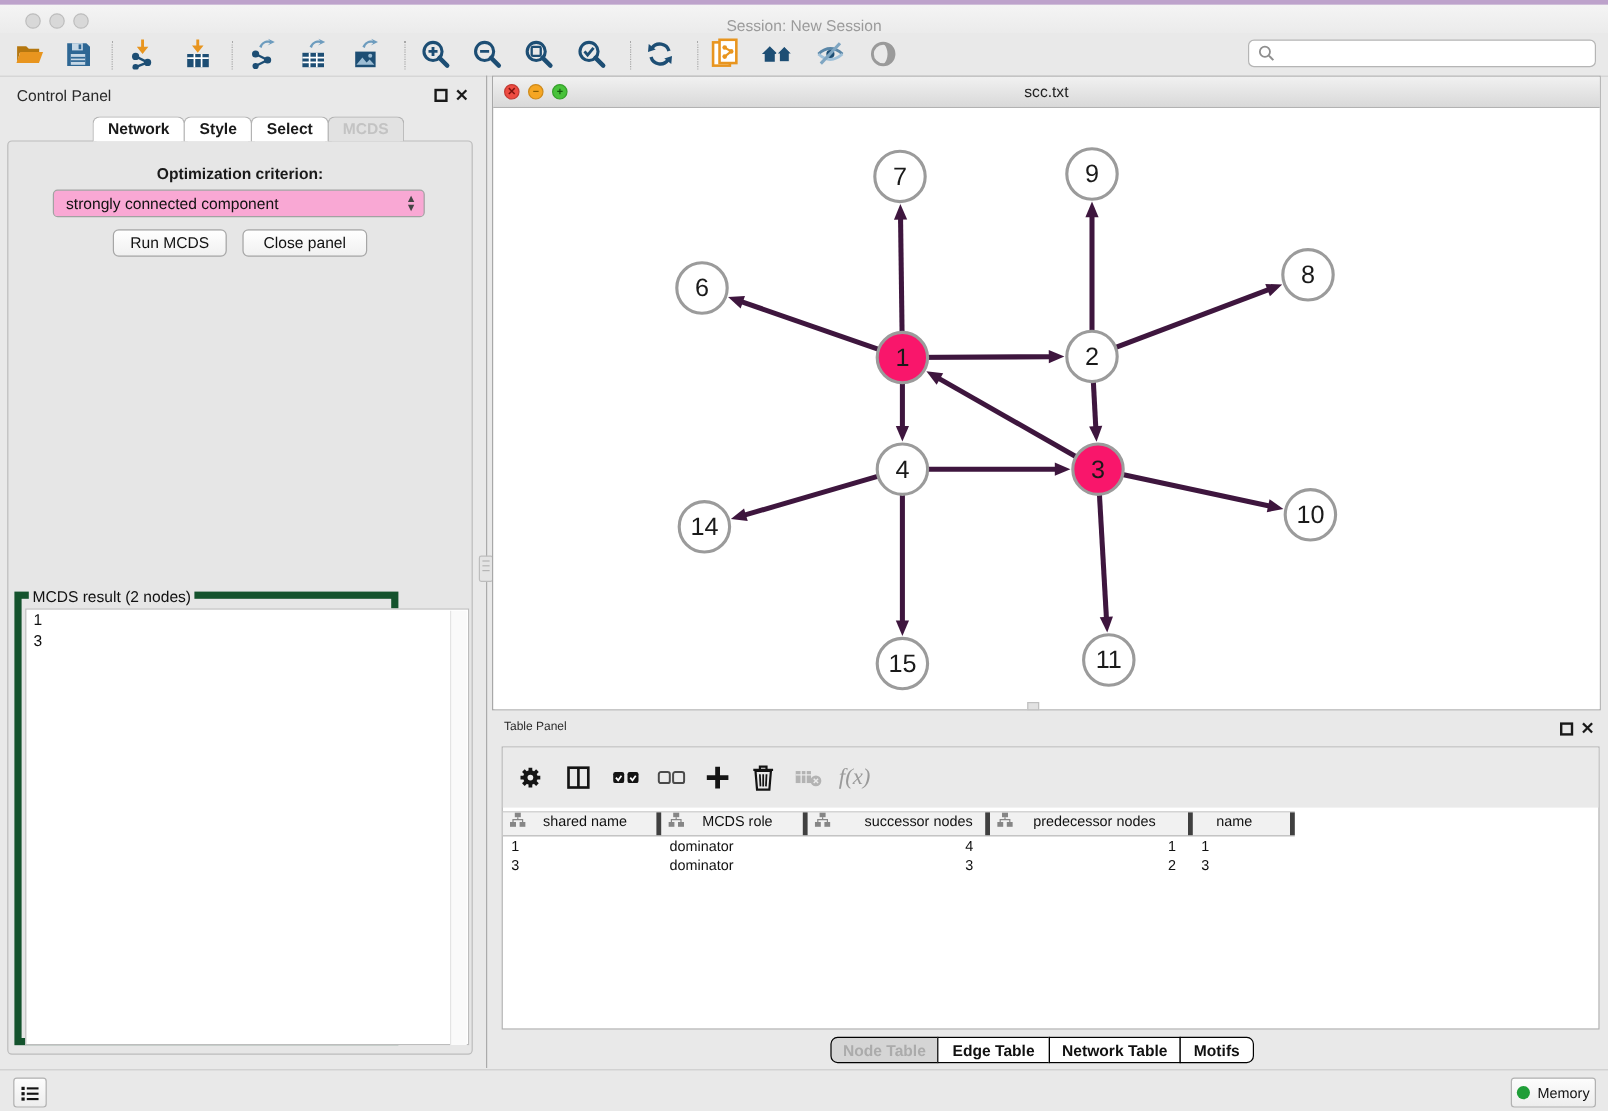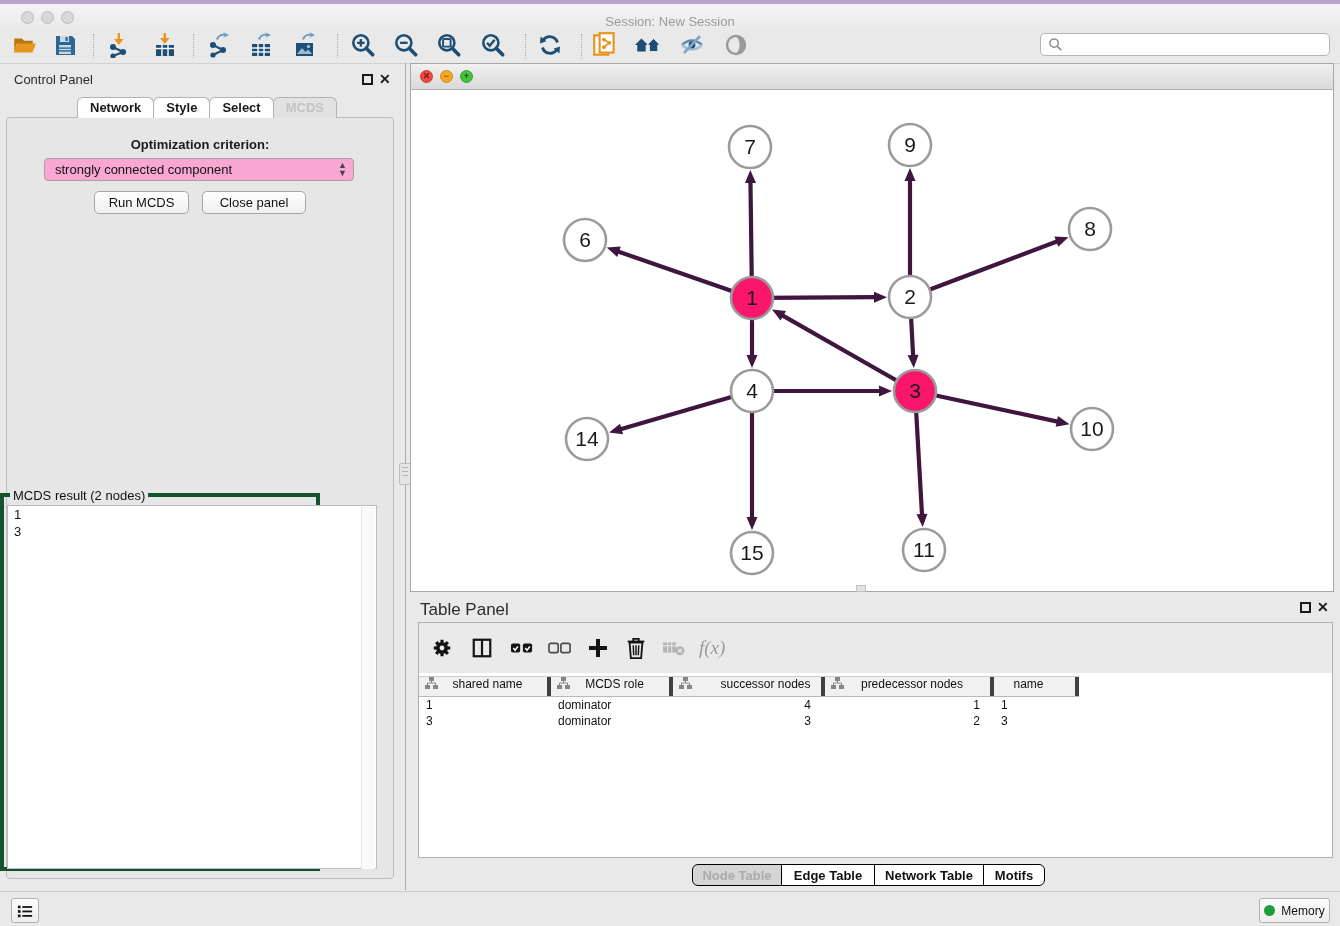--- a/index.html
+++ b/index.html
@@ -29,40 +29,40 @@
   .tabrow{left:77px;top:97px;height:21px;display:flex;}
   .tab{height:20px;line-height:20px;padding:0 12px;background:#fff;border:1px solid #b3b3b3;border-bottom:none;
        border-radius:6px 6px 0 0;font-size:13px;color:#1a1a1a;font-weight:bold;margin-right:-1px;}
   .tab.sel{background:#e2e2e2;color:#c3c3c3;}
   .opt-label{left:6px;top:137px;width:388px;text-align:center;font-size:13px;color:#1a1a1a;font-weight:bold;}
   .dropdown{left:44px;top:158px;width:310px;height:23px;background:#f9a8d4;border:1px solid #a2a2a2;border-radius:4px;
             box-sizing:border-box;display:flex;align-items:center;font-size:13px;color:#111;padding-left:10px;}
   .dd-arrows{position:absolute;right:6px;top:2px;display:flex;flex-direction:column;line-height:8px;font-size:9px;color:#444;}
   .btn{height:23px;background:linear-gradient(#ffffff,#f0f0f0);border:1px solid #a6a6a6;border-radius:5px;
        box-sizing:border-box;font-size:13px;color:#111;text-align:center;line-height:21px;}
-  .fieldset{left:0;top:493px;width:320px;height:378px;border:4px solid #14532d;box-sizing:border-box;}
+  .fieldset{left:12px;top:493px;width:320px;height:378px;border:6px solid #14532d;box-sizing:border-box;}
   .legend{position:absolute;left:6px;top:-9px;background:#e6e6e6;padding:0 3px;font-size:13px;color:#111;}
   .result-area{position:absolute;left:3px;top:8px;width:370px;height:364px;background:#fff;border:1px solid #bdbdbd;box-sizing:border-box;}
   .result-line{font-size:13px;color:#111;line-height:17px;padding-left:6px;}
   .result-scroll{position:absolute;right:1px;top:1px;width:13px;height:362px;background:#fafafa;border-left:1px solid #e4e4e4;}
   .v-divider{left:405px;top:63px;width:1px;height:827px;background:#ababab;}
   .v-grip{left:399px;top:463px;width:12px;height:22px;background:#e4e4e4;border:1px solid #bdbdbd;border-radius:2px;box-sizing:border-box;}
   .v-grip div{margin:3px 2px 0 2px;height:1px;background:#b5b5b5;}
   
   .netwin{left:410px;top:63px;width:924px;height:529px;background:#fff;border:1px solid #a8a8a8;box-sizing:border-box;}
   .net-titlebar{position:absolute;left:0;top:0;width:100%;height:26px;background:linear-gradient(#f1f1f1,#d9d9d9);border-bottom:1px solid #b2b2b2;box-sizing:border-box;}
   .net-title{position:absolute;width:100%;text-align:center;top:5px;font-size:13px;color:#222;}
   .tl2{position:absolute;top:6px;width:13px;height:13px;border-radius:50%;box-sizing:border-box;text-align:center;line-height:11px;font-size:9px;font-weight:bold;}
   .tl-red{background:#ee4c42;border:1px solid #c33b34;color:#7d120d;}
   .tl-yel{background:#f5a623;border:1px solid #cf8a1a;color:#8a5d00;}
   .tl-grn{background:#48c23a;border:1px solid #36a02b;color:#135c0d;}
   .net-canvas{position:absolute;left:1px;top:26px;width:921px;height:501px;background:#fff;}
   .h-grip{left:856px;top:585px;width:10px;height:7px;background:#e2e2e2;border:1px solid #c0c0c0;box-sizing:border-box;}
   
-  .tp-title{left:420px;top:600px;font-size:17px;color:#2b2b2b;}
+  .tp-title{left:420px;top:600px;font-size:10px;color:#2b2b2b;}
   .tp-box{left:418px;top:622px;width:915px;height:236px;background:#fff;border:1px solid #b0b0b0;box-sizing:border-box;}
   .tp-toolbar{position:absolute;left:0;top:0;width:100%;height:50px;background:#eaeaea;display:flex;align-items:center;}
   .tpicon{width:30px;height:30px;display:flex;align-items:center;justify-content:center;margin-left:8px;}
   .fx-label{font-size:19px;color:#9a9a9a;font-family:"Liberation Serif",serif;font-style:italic;margin-left:10px;}
   .tbl-header{position:absolute;left:0;top:53px;height:19px;display:flex;background:#f1f1f1;border-top:1px solid #cdcdcd;border-bottom:1px solid #b9b9b9;box-sizing:content-box;}
   .th{box-sizing:border-box;border-right:4px solid #404040;display:flex;font-size:12px;color:#111;}
   .th .lbl{flex:1;text-align:center;padding-right:10px;}
   .tbl-rows{position:absolute;left:0;top:74px;width:100%;}
   .trow{display:flex;height:16px;}
   .td{box-sizing:border-box;font-size:12px;color:#111;line-height:16px;overflow:hidden;}
@@ -288,20 +288,21 @@
     <div></div>
     <div></div>
     <div></div>
   </div>
 
 <div class="abs netwin">
   <div class="net-titlebar">
     <div class="tl2 tl-red" style="left:9px;">✕</div>
     <div class="tl2 tl-yel" style="left:29px;">−</div>
     <div class="tl2 tl-grn" style="left:49px;">+</div>
+    <div class="net-title">scc.txt</div>
   </div>
   <svg class="net-canvas" id="graph-svg" viewBox="0 0 921 501">
       <line x1="340" y1="208" x2="338.45029163002647" y2="90.99701806700004" stroke="#3e163e" stroke-width="4.2"></line>
       <polygon points="338.3046090438414,79.99798281002944 343.9762970014545,92.924001366084 332.9772617444839,93.06968395226905" fill="#3e163e"></polygon>
       <line x1="340" y1="208" x2="205.11807679792966" y2="161.15478116335282" stroke="#3e163e" stroke-width="4.2"></line>
       <polygon points="194.72693430448183,157.54588137520926 208.81182532717378,156.6153735144732 205.20292553903022,167.00651600792102" fill="#3e163e"></polygon>
       <line x1="340" y1="208" x2="464.0006809601539" y2="207.21518556354334" stroke="#3e163e" stroke-width="4.2"></line>
       <polygon points="475.00046064951584,207.1455667047499 462.03553044603024,212.7277333825504 461.9659115872368,201.72795369318845" fill="#3e163e"></polygon>
       <line x1="340" y1="208" x2="340" y2="267" stroke="#3e163e" stroke-width="4.2"></line>
       <polygon points="340,278 334.5,265 345.5,265" fill="#3e163e"></polygon>

